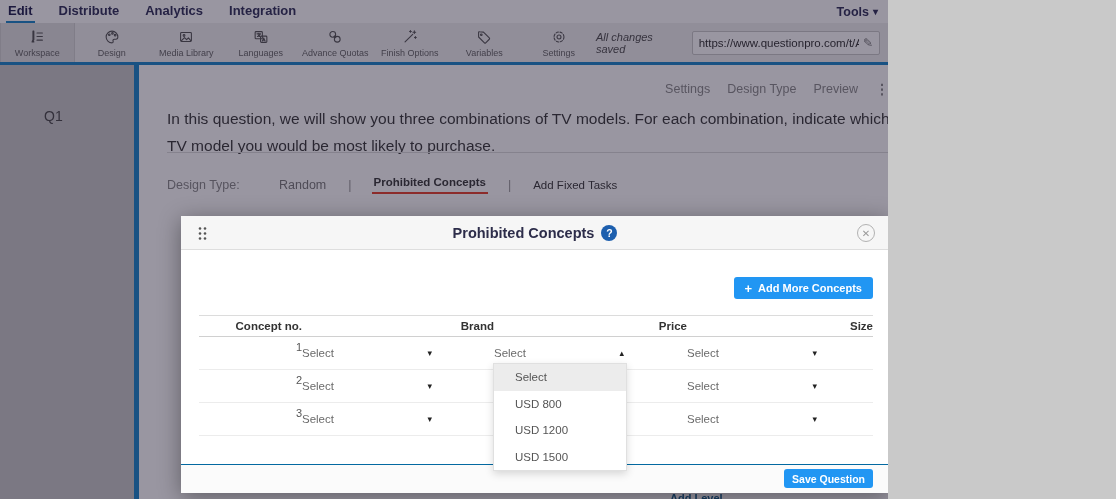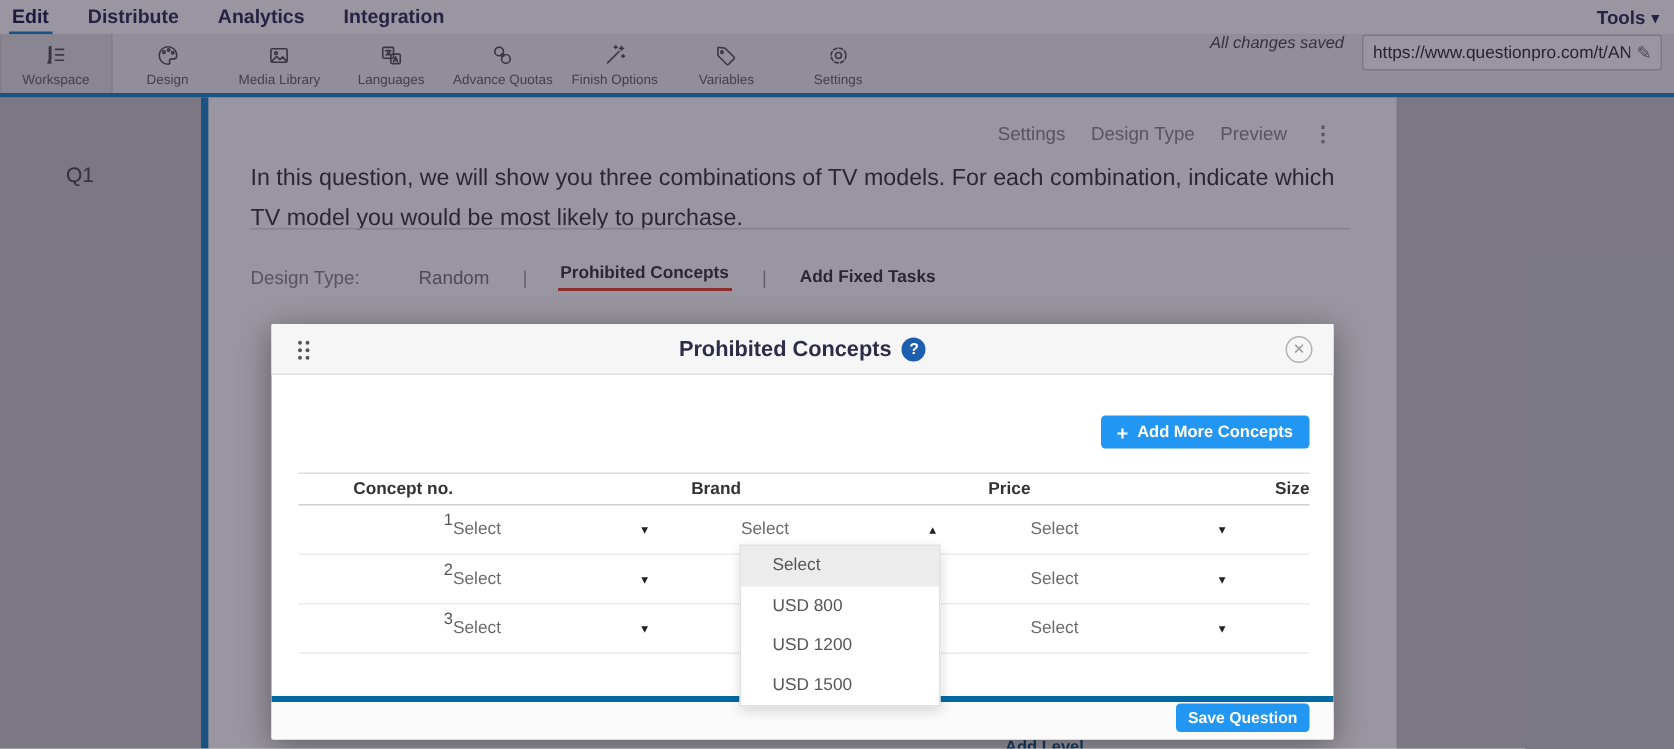--- a/index.html
+++ b/index.html
@@ -1,18 +1,18 @@
 <!DOCTYPE html>
 <html><head>
 <meta charset="utf-8">
 <style>
   * { margin:0; padding:0; box-sizing:border-box; }
   html,body { width:1116px; height:499px; overflow:hidden; }
   body { font-family:"Liberation Sans", sans-serif; background:#c9c9c9; }
-  .screen { position:relative; width:1116px; height:499px; overflow:hidden; }
+  .screen { position:relative; width:888px; height:499px; overflow:hidden; }
 
   
   .topnav { position:absolute; top:0; left:0; right:0; height:23px; background:#ffffff;
             display:flex; align-items:center; padding:0 10px 0 6px; z-index:1; }
   .nav-items { display:flex; gap:22px; height:100%; align-items:stretch; }
   .nav-item { display:flex; align-items:center; font-size:13px; font-weight:700; color:#31315a;
               padding:0 2px; border-bottom:2px solid transparent; cursor:pointer; }
   .nav-item.active { color:#20204f; border-bottom-color:#1b87c9; }
   .tools { margin-left:auto; display:flex; align-items:center; gap:4px; font-size:12.5px;
            font-weight:700; color:#31315a; cursor:pointer; }
@@ -21,21 +21,21 @@
   
   .toolbar { position:absolute; top:23px; left:0; right:0; height:42px; background:#f1f1f1;
              border-bottom:3px solid #1b87c9; display:flex; align-items:stretch; z-index:1; }
   .tb-buttons { display:flex; height:100%; }
   .tb-btn { width:74.5px; display:flex; flex-direction:column; align-items:center; justify-content:center;
             gap:2px; cursor:pointer; border-left:1px solid transparent; border-right:1px solid transparent; }
   .tb-btn.active { background:#e3e3e3; border-left-color:#d2d2d2; border-right-color:#d2d2d2; }
   .tb-btn .ticon { height:18px; display:flex; align-items:center; }
   .tb-btn svg { stroke:#555; fill:none; stroke-width:1.2; stroke-linecap:round; stroke-linejoin:round; }
   .tb-btn .tlabel { font-size:9px; color:#666; white-space:nowrap; }
-  .tb-right { margin-left:auto; display:flex; align-items:flex-start; gap:12px; padding-right:8px; }
+  .tb-right { margin-left:auto; display:flex; align-items:center; gap:12px; padding-right:8px; }
   .saved { font-size:11px; font-style:italic; color:#4f4f4f; }
   .urlbox { width:200px; height:24px; background:#fff; border:1px solid #c9c9c9; border-radius:2px;
             display:flex; align-items:center; padding:0 6px; }
   .urlbox input { border:none; outline:none; flex:1; font-size:11.5px; color:#333;
                   font-family:"Liberation Sans", sans-serif; background:transparent; min-width:0; }
   .pencil { font-size:12px; color:#777; margin-left:4px; }
 
   
   .workarea { position:absolute; top:65px; left:0; right:0; bottom:0; background:#c9c9c9; z-index:1; }
   .q-id { position:absolute; left:44px; top:43px; font-size:14px; color:#4a4a4a; }
@@ -44,21 +44,21 @@
   .qlinks { position:absolute; top:16px; right:42px; display:flex; align-items:center; gap:17px;
             font-size:12.5px; color:#8c8c8c; }
   .qlink { cursor:pointer; }
   .v-ellipsis { font-size:14px; color:#8c8c8c; font-weight:700; cursor:pointer; }
   .qtext { position:absolute; left:28px; top:40px; width:730px; font-size:15.5px; line-height:27px; color:#3a3a3a; }
   .qsep { position:absolute; left:28px; right:31px; top:87px; border-top:1px solid #dcdcdc; }
   .designrow { position:absolute; left:28px; top:110px; height:20px; display:flex; align-items:center;
                font-size:12.5px; color:#8a8a8a; }
   .design-label { width:110px; }
   .design-opt { color:#7a7a7a; cursor:pointer; padding:0 2px; }
-  .design-opt.strong { font-size:11.5px; font-weight:700; color:#3a3a3a; }
+  .design-opt.strong { font-size:11.5px; font-weight:400; color:#3a3a3a; }
   .design-opt.active { font-size:11.5px; font-weight:700; color:#3a3a3a;
                        border-bottom:2px solid #e8432e; padding-bottom:4px; }
   .pipe { color:#9a9a9a; margin:0 20px; }
   .partial-link { position:absolute; left:531px; top:427px; font-size:11px; font-weight:700; color:#17608f; }
 
   
   .overlay { position:absolute; inset:0; background:rgba(22,17,42,0.44); z-index:50; }
 
   
   .modal { position:absolute; left:181px; top:216px; width:708px; height:277px; background:#fff;
@@ -90,21 +90,21 @@
   .select-ctl .sel-caret { font-size:9px; color:#222; }
 
   .dropdown { position:absolute; left:312px; top:147px; width:134px; height:108px; background:#fff;
               border:1px solid #e0e0e0; box-shadow:0 3px 8px rgba(0,0,0,0.15); z-index:120;
               display:flex; flex-direction:column; }
   .dd-item { flex:1; display:flex; align-items:center; padding-left:21px; font-size:11.5px; color:#555;
              cursor:pointer; }
   .dd-item.highlighted { background:#ececec; }
 
   .modal-footer { position:absolute; left:0; right:0; bottom:0; height:29px; background:#fbfbfb;
-                  border-top:4px solid #0369a1; }
+                  border-top:1px solid #0369a1; }
   .save-btn { position:absolute; right:16px; bottom:5px; height:19px; padding:0 8px; background:#2196f3;
               border:none; border-radius:3px; color:#fff; font-size:10.5px; font-weight:700; cursor:pointer;
               font-family:"Liberation Sans", sans-serif; }
 </style>
 </head>
 <body>
 
 <div class="screen">
 
   <header class="topnav">

